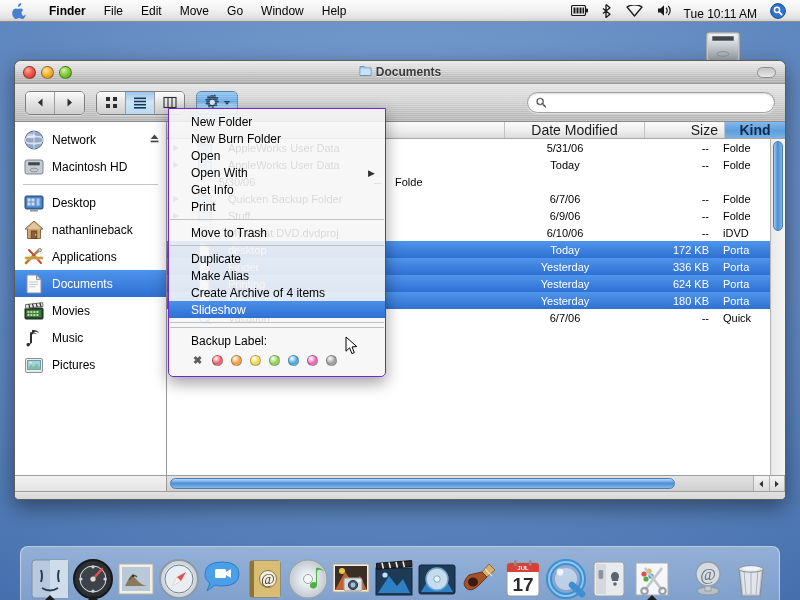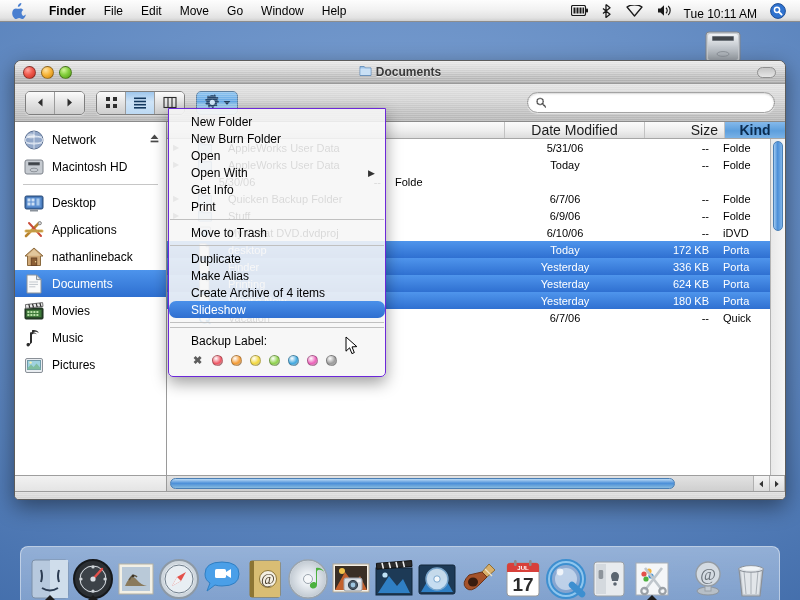--- a/index.html
+++ b/index.html
@@ -207,21 +207,21 @@
     border:1px solid #6d28d9; border-radius:0 0 5px 5px;
     box-shadow: 0 6px 16px rgba(0,0,0,.38);
     padding: 4px 0 5px 0; z-index: 60;
     font-size: 12px;
   }
   #actionmenu .mi {
     height: 17px; display:flex; align-items:center;
     padding: 0 10px 0 22px; color:#000; cursor:default; position:relative;
     white-space:nowrap;
   }
-  #actionmenu .mi.hl { background: linear-gradient(to bottom,#4a90ea,#2f6fd0); color:#fff;border-radius:7px; }
+  #actionmenu .mi.hl { background: linear-gradient(to bottom,#4a90ea,#2f6fd0); color:#fff; }
   #actionmenu .mi .arrow { margin-left:auto; font-size:9px; color:#333; }
   #actionmenu .sep { height:1px; background:#c0c0c0; margin:4px 1px; }
   #actionmenu .label-row { height:17px; display:flex; align-items:center; padding-left:22px; }
   #actionmenu .dots { display:flex; align-items:center; gap:8px; padding:5px 0 4px 24px; }
   #actionmenu .dots .x { font-size:11px; color:#5d5d5d; font-weight:bold; margin-right:2px; }
   #actionmenu .dot { width:11px; height:11px; border-radius:50%; border:1px solid rgba(0,0,0,.25); }
 
   #cursor { position:absolute; left:345px; top:336px; z-index:200; }
 
   
@@ -436,39 +436,39 @@
               <rect x="8.5" y="10.5" width="3" height="3" fill="#cfe2f5"></rect>
               <rect x="13.5" y="6.5" width="3" height="7" fill="#a8c9eb"></rect>
               <rect x="7" y="17.5" width="8" height="2" fill="#8a929b"></rect>
             </svg>
           </span>
           <span class="nm">Desktop</span>
         </div>
         <div class="sb-item">
           <span class="ic">
             <svg width="22" height="22" viewBox="0 0 22 22">
+              <path d="M11 2 L20 10 H17.5 V19.5 H4.5 V10 H2 Z" fill="#cfa877" stroke="#8a6a3f"></path>
+              <rect x="8.3" y="12" width="5.4" height="7.5" fill="#8b5e34" stroke="#6b4526"></rect>
+              <circle cx="12.6" cy="15.8" r=".7" fill="#f2dd9b"></circle>
+              <path d="M11 3.4 L18 9.8 H4 Z" fill="#e2c79c"></path>
+            </svg>
+          </span>
+          <span class="nm">nathanlineback</span>
+        </div>
+        <div class="sb-item">
+          <span class="ic">
+            <svg width="22" height="22" viewBox="0 0 22 22">
               <path d="M3 17 L16 4" stroke="#b8832f" stroke-width="2.6" stroke-linecap="round"></path>
               <path d="M6 4 L18 17" stroke="#c94b3a" stroke-width="2" stroke-linecap="round"></path>
               <path d="M3 12 H19" stroke="#e0b861" stroke-width="3" stroke-linecap="round"></path>
               <path d="M3 12 H19" stroke="#a5812e" stroke-width="1" stroke-linecap="round"></path>
               <circle cx="16.8" cy="4.2" r="1.6" fill="#d8d8d8" stroke="#888"></circle>
             </svg>
           </span>
           <span class="nm">Applications</span>
-        </div>
-        <div class="sb-item">
-          <span class="ic">
-            <svg width="22" height="22" viewBox="0 0 22 22">
-              <path d="M11 2 L20 10 H17.5 V19.5 H4.5 V10 H2 Z" fill="#cfa877" stroke="#8a6a3f"></path>
-              <rect x="8.3" y="12" width="5.4" height="7.5" fill="#8b5e34" stroke="#6b4526"></rect>
-              <circle cx="12.6" cy="15.8" r=".7" fill="#f2dd9b"></circle>
-              <path d="M11 3.4 L18 9.8 H4 Z" fill="#e2c79c"></path>
-            </svg>
-          </span>
-          <span class="nm">nathanlineback</span>
         </div>
         <div class="sb-item sel">
           <span class="ic">
             <svg width="22" height="22" viewBox="0 0 22 22">
               <path d="M4 2 H13.5 L18 6.6 V20 H4 Z" fill="#fafafa" stroke="#8e949b"></path>
               <path d="M13.5 2 L13.5 6.6 H18 Z" fill="#dfe3e8" stroke="#8e949b"></path>
               <path d="M6.2 9 H15 M6.2 11.4 H15 M6.2 13.8 H12.4" stroke="#c2c7cd" stroke-width="1"></path>
             </svg>
           </span>
           <span class="nm">Documents</span>

